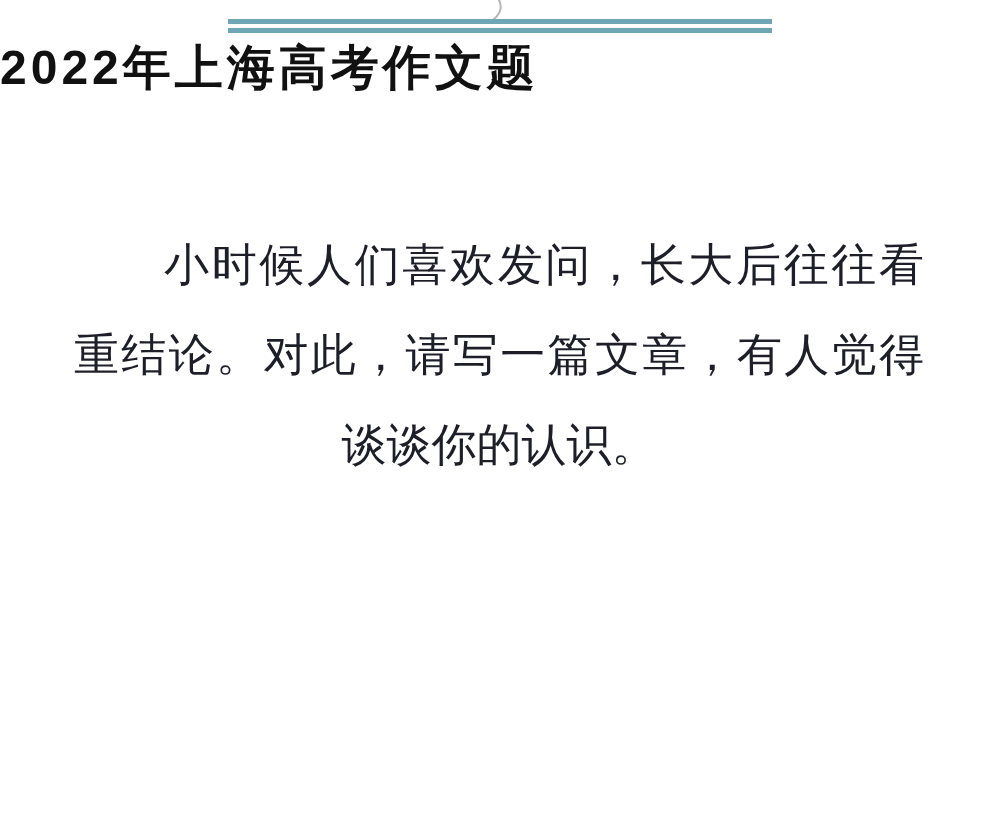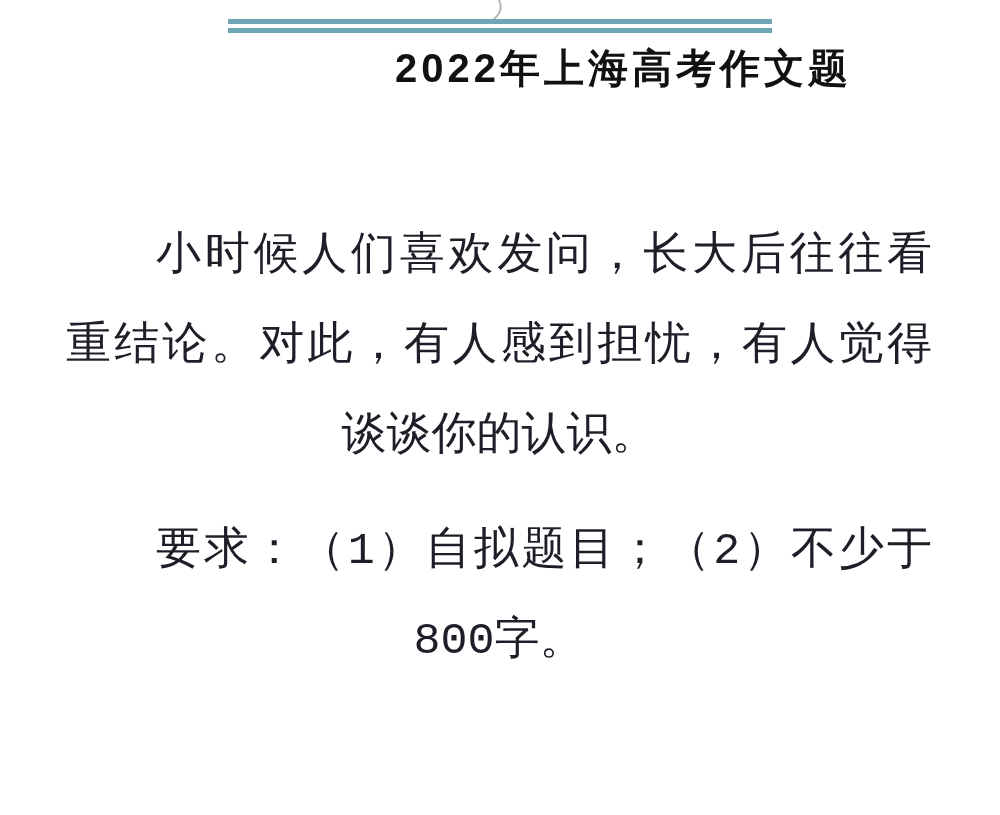--- a/index.html
+++ b/index.html
@@ -32,38 +32,38 @@
   .rule {
     height: 5px;
     background: #6FA6B5;
   }
   .rule + .rule { margin-top: 4px; }
   .title {
     position: absolute;
     top: 40px;
     left: 0;
     width: 852px;
-    text-align: right;
-    font-size: 40px;
+    text-align: left;
+    font-size: 48px;
     line-height: 56px;
     font-weight: 700;
     letter-spacing: 4px;
     color: #111111;
     white-space: nowrap;
   }
   .essay-body {
     position: absolute;
     top: 204px;
     left: 58px;
     right: 60px;
     color: #1E1E28;
     font-size: 45px;
     line-height: 90px;
   }
-  .paragraph { margin: 8px; font-family: Liberation Mono, monospace; }
+  .paragraph { margin: 16px; }
   .paragraph + .paragraph { margin-top: 25px; }
   .line {
     text-align: center;
     white-space: nowrap;
   }
   .line.fill {
     white-space: normal;
     text-align: justify;
     text-align-last: justify;
     text-justify: inter-character;
@@ -83,23 +83,19 @@
     <div class="rule"></div>
     <div class="rule"></div>
   </div>
 
   <h1 class="title">2022年上海高考作文题</h1>
 
   <div class="essay-body">
 
     <div class="paragraph">
       <div class="line fill indent">小时候人们喜欢发问，长大后往往看</div>
-      <div class="line fill">重结论。对此，有人感到担忧，有人觉得</div>
+      <div class="line fill">重结论。对此，请写一篇文章，有人觉得</div>
       <div class="line">谈谈你的认识。</div>
     </div>
 
-    <div class="paragraph">
-      <div class="line fill indent">要求：（1）自拟题目；（2）不少于</div>
-      <div class="line">800字。</div>
-    </div>
 
   </div>
 </div>
 
 </body></html>

